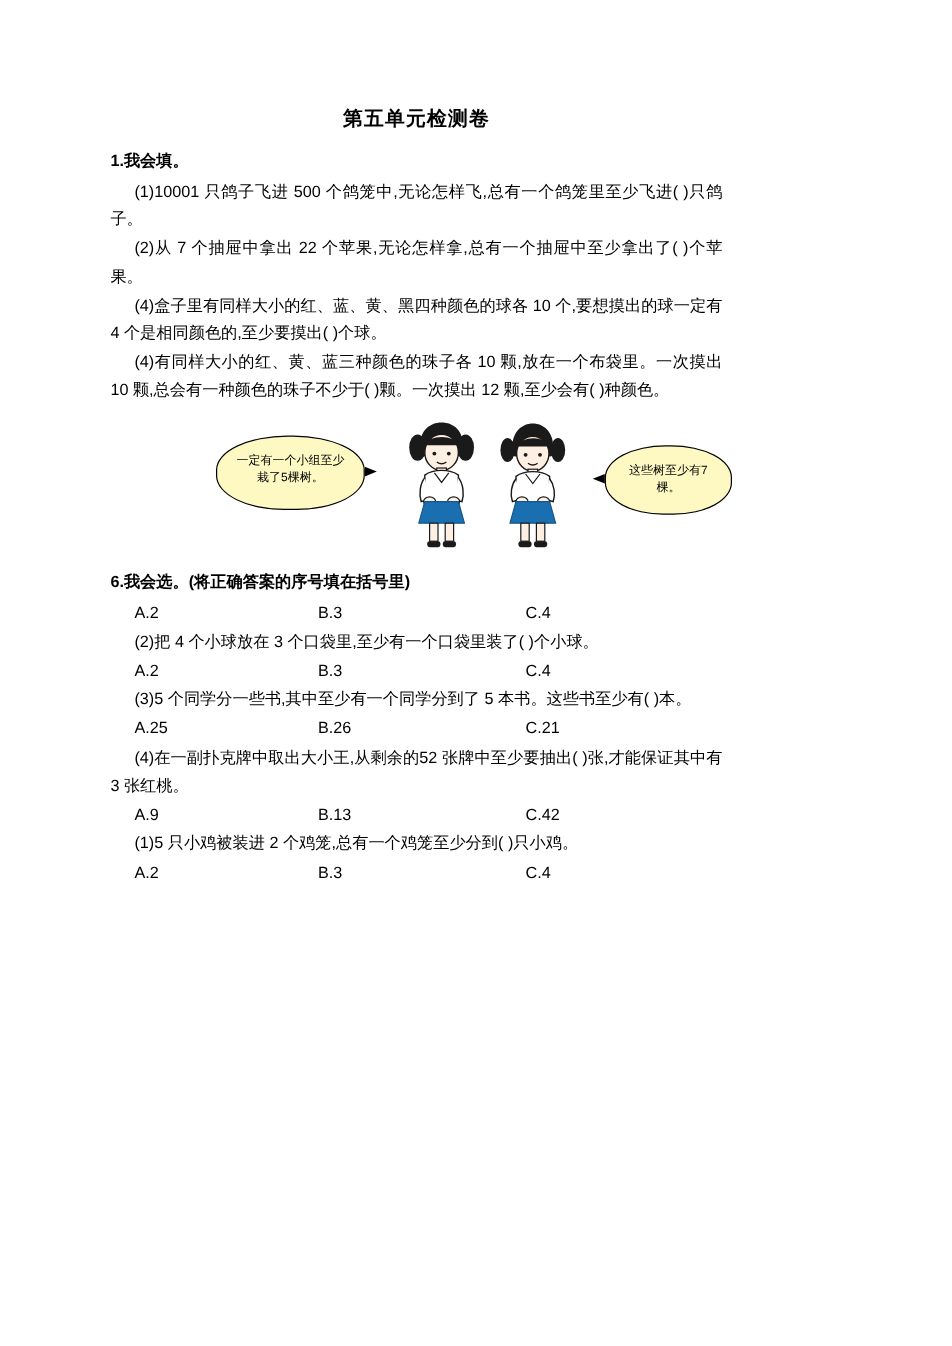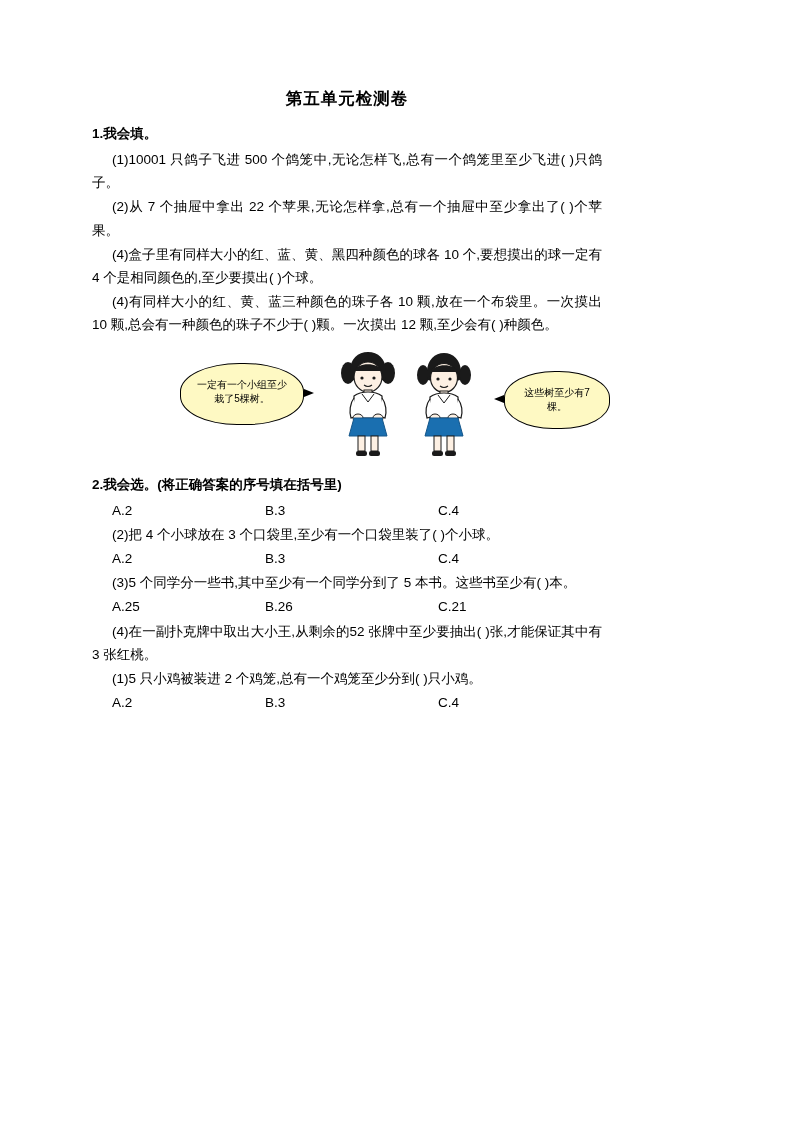--- a/index.html
+++ b/index.html
@@ -187,21 +187,21 @@
       <ellipse cx="27" cy="71" rx="5" ry="4" fill="#fdf0e3" stroke="#1a1a1a" stroke-width="1"></ellipse>
       <ellipse cx="45" cy="71" rx="5" ry="4" fill="#fdf0e3" stroke="#1a1a1a" stroke-width="1"></ellipse>
       <path d="M22 71h28l5 18H17z" fill="#1a6fb0" stroke="#14568a" stroke-width="1"></path>
       <rect x="26" y="89" width="7" height="15" fill="#fdf0e3" stroke="#1a1a1a" stroke-width="1"></rect>
       <rect x="39" y="89" width="7" height="15" fill="#fdf0e3" stroke="#1a1a1a" stroke-width="1"></rect>
       <rect x="24" y="104" width="11" height="5" rx="2" fill="#1a1a1a"></rect>
       <rect x="37" y="104" width="11" height="5" rx="2" fill="#1a1a1a"></rect>
     </svg>
   </div>
 
-  <div class="sec-head">2.我会选。(将正确答案的序号填在括号里)</div>
+  <div class="sec-head">6.我会选。(将正确答案的序号填在括号里)</div>
 
   <div class="choices">
     <span class="ch-a">A.2</span>
     <span class="ch-b">B.3</span>
     <span class="ch-c">C.4</span>
   </div>
 
   <p class="q indent">(2)把 4 个小球放在 3 个口袋里,至少有一个口袋里装了(     )个小球。</p>
   <div class="choices">
     <span class="ch-a">A.2</span>
@@ -210,20 +210,25 @@
   </div>
 
   <p class="q indent">(3)5 个同学分一些书,其中至少有一个同学分到了 5 本书。这些书至少有(     )本。</p>
   <div class="choices">
     <span class="ch-a">A.25</span>
     <span class="ch-b">B.26</span>
     <span class="ch-c">C.21</span>
   </div>
 
   <p class="q indent">(4)在一副扑克牌中取出大小王,从剩余的52 张牌中至少要抽出(      )张,才能保证其中有 3 张红桃。</p>
+  <div class="choices">
+    <span class="ch-a">A.9</span>
+    <span class="ch-b">B.13</span>
+    <span class="ch-c">C.42</span>
+  </div>
 
   <p class="q indent">(1)5 只小鸡被装进 2 个鸡笼,总有一个鸡笼至少分到(      )只小鸡。</p>
   <div class="choices">
     <span class="ch-a">A.2</span>
     <span class="ch-b">B.3</span>
     <span class="ch-c">C.4</span>
   </div>
 
 
 </div>

